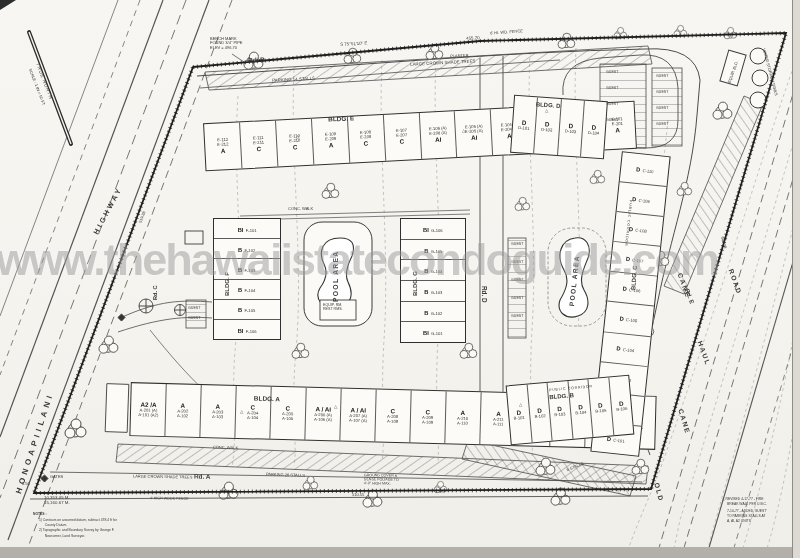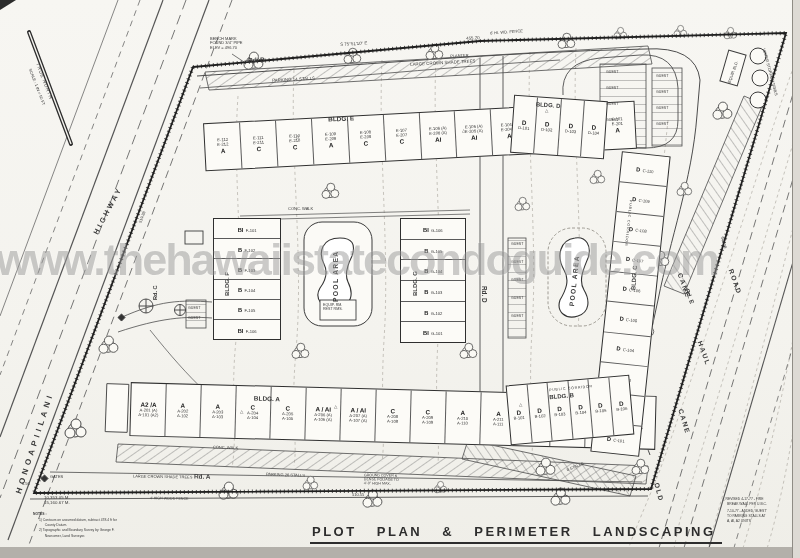--- a/index.html
+++ b/index.html
@@ -687,19 +687,18 @@
   </div>
 
   <div class="lb" style="left:722px;top:497px;transform:scale(.42);line-height:1.5;">
     <div><span class="tri">△</span> <span>REVISED 4-17-77 - FIRE</span></div>
     <div style="margin-left:12px;">BREAK WALL PER U.B.C.</div>
     <div style="margin-left:12px;margin-top:3px;">7-10-77 - ADDED 'GUEST'</div>
     <div style="margin-left:12px;">TO PARKING STALLS AT</div>
     <div style="margin-left:12px;">A, AI, A2 UNITS</div>
   </div>
 
-  <div class="title">PLOT PLAN &amp; PERIMETER LANDSCAPING</div>
   <span class="lb" style="left:316px;top:546px;transform:scale(.5);">SCALE : 1" = 20'-0"</span>
 
   <div class="scan-b"></div>
   <div class="scan-r"></div>
   <div class="scan-c"></div>
 </div>
 
 </body></html>

